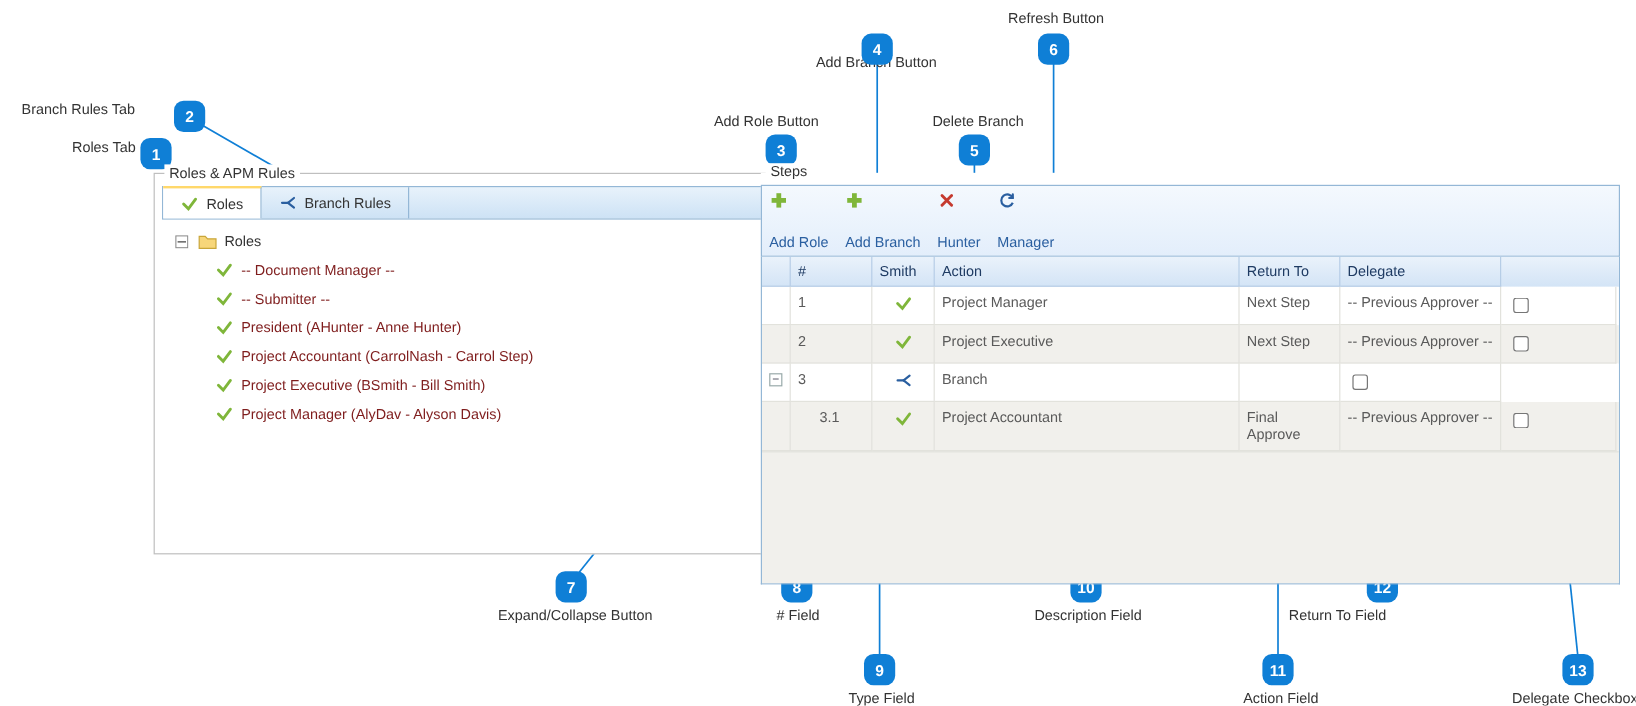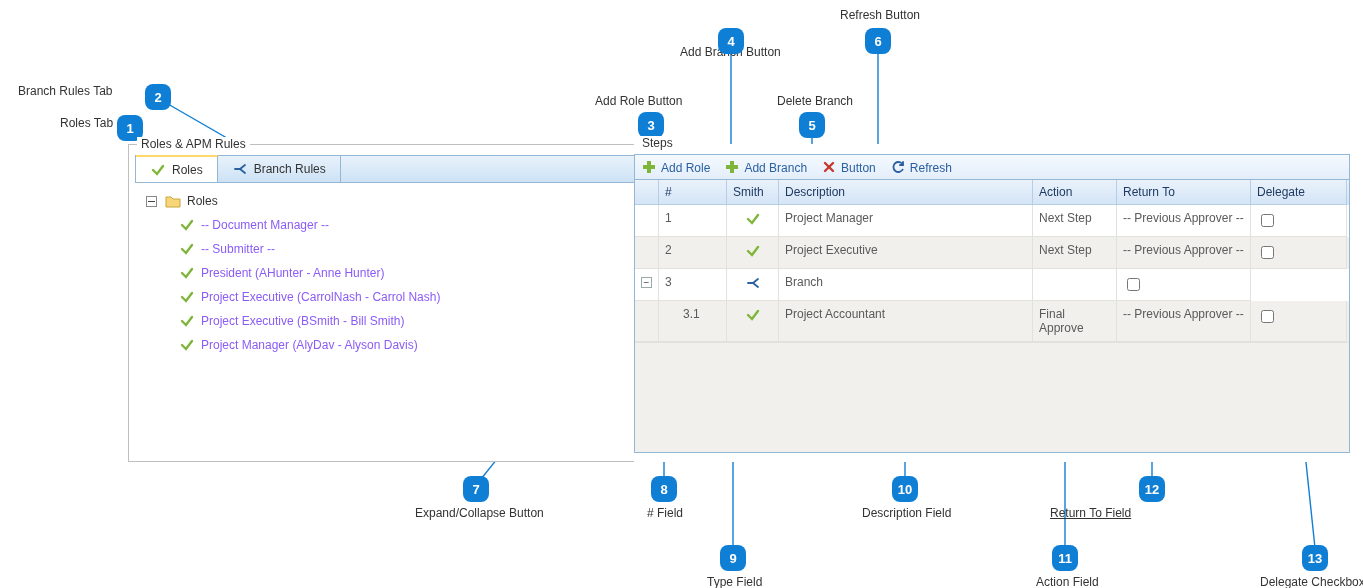--- a/index.html
+++ b/index.html
@@ -66,42 +66,43 @@
     margin-top: -1px;
   }
   .tree {
     padding: 6px 8px;
   }
   .tree-row {
     display: flex;
     align-items: center;
     gap: 6px;
     padding: 4px 0 4px 0;
-    color: #8b5cf6;
+    color: #7f1d1d;
   }
   .tree-root { color:#333; }
   .tree-child { padding-left: 36px; }
   .ico { display: inline-flex; width:16px; height:16px; align-items:center; justify-content:center; }
 
   
   .toolbar {
     display: flex;
     gap: 14px;
     align-items: center;
     padding: 4px 6px;
     border: 1px solid #94b7d6;
     background: linear-gradient(#f4f9fe,#e3eefb);
   }
   .tbtn {
     display: inline-flex;
-    align-items: flex-end;
-    gap: 4px;
+    align-items: flex-start;
+    gap: 20px;
     color: #2a5fa0;
     cursor: pointer;
     font-size: 12px;
+    flex-direction: column;
   }
   .grid {
     border: 1px solid #94b7d6;
     border-top: none;
   }
   .ghead {
     display: grid;
     grid-template-columns: 24px 68px 52px 254px 84px 134px 96px;
     background: linear-gradient(#eaf2fb,#d3e4f6);
     color: #1f3b63;
@@ -201,21 +202,21 @@
 <div class="callout-num" style="top:545px; left:720px;">9</div>
 <div class="callout-label" style="top:575px; left:707px;">Type Field</div>
 
 <div class="callout-num" style="top:476px; left:892px;text-align:center;">10</div>
 <div class="callout-label" style="top:506px; left:862px;">Description Field</div>
 
 <div class="callout-num" style="top:545px; left:1052px;">11</div>
 <div class="callout-label" style="top:575px; left:1036px;">Action Field</div>
 
 <div class="callout-num" style="top:476px; left:1139px;">12</div>
-<div class="callout-label" style="top:506px; left:1050px;text-decoration:underline;">Return To Field</div>
+<div class="callout-label" style="top:506px; left:1074px;">Return To Field</div>
 
 <div class="callout-num" style="top:545px; left:1302px;">13</div>
 <div class="callout-label" style="top:575px; left:1260px;">Delegate Checkbox</div>
 
 <div class="panel" style="top:144px; left:128px; width:542px; height:318px;">
   <div class="panel-title">Roles &amp; APM Rules</div>
   <div style="padding:10px 6px 6px 6px;">
     <div class="tabs">
       <div class="tab active">
         <span class="ico">
@@ -276,21 +277,21 @@
             </svg>
           </span>
         <span>President (AHunter - Anne Hunter)</span>
       </div>
       <div class="tree-row tree-child">
         <span class="ico">
             <svg width="14" height="14">
               <path d="M2 7 L6 11 L12 3" stroke="#7fb63a" stroke-width="2.4" fill="none" stroke-linecap="round"></path>
             </svg>
           </span>
-        <span>Project Executive (CarrolNash - Carrol Nash)</span>
+        <span>Project Accountant (CarrolNash - Carrol Step)</span>
       </div>
       <div class="tree-row tree-child">
         <span class="ico">
             <svg width="14" height="14">
               <path d="M2 7 L6 11 L12 3" stroke="#7fb63a" stroke-width="2.4" fill="none" stroke-linecap="round"></path>
             </svg>
           </span>
         <span>Project Executive (BSmith - Bill Smith)</span>
       </div>
       <div class="tree-row tree-child">
@@ -333,40 +334,39 @@
       </span>
       <span class="tbtn">
         <span class="ico">
             <svg width="14" height="14">
               <g stroke="#c53a2f" stroke-width="2.4" stroke-linecap="round">
                 <line x1="3" y1="3" x2="11" y2="11"></line>
                 <line x1="11" y1="3" x2="3" y2="11"></line>
               </g>
             </svg>
           </span>
-        <span>Button</span>
+        <span>Hunter</span>
       </span>
       <span class="tbtn">
         <span class="ico">
             <svg width="14" height="14">
               <g fill="none" stroke="#2a5fa0" stroke-width="1.8">
                 <path d="M12 5 A5 5 0 1 0 12 9"></path>
                 <path d="M12 2 L12 5 L9 5" stroke-linecap="round"></path>
               </g>
             </svg>
           </span>
-        <span>Refresh</span>
+        <span>Manager</span>
       </span>
     </div>
     <div class="grid">
       <div class="ghead">
         <div></div>
         <div>#</div>
         <div>Smith</div>
-        <div>Description</div>
         <div>Action</div>
         <div>Return To</div>
         <div>Delegate</div>
       </div>
 
       <div class="grow">
         <div></div>
         <div class="numcell">1</div>
         <div class="typecell">
           <span class="ico">

